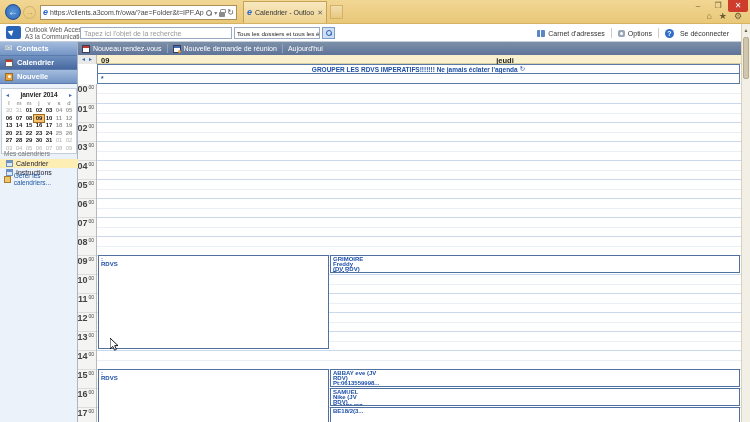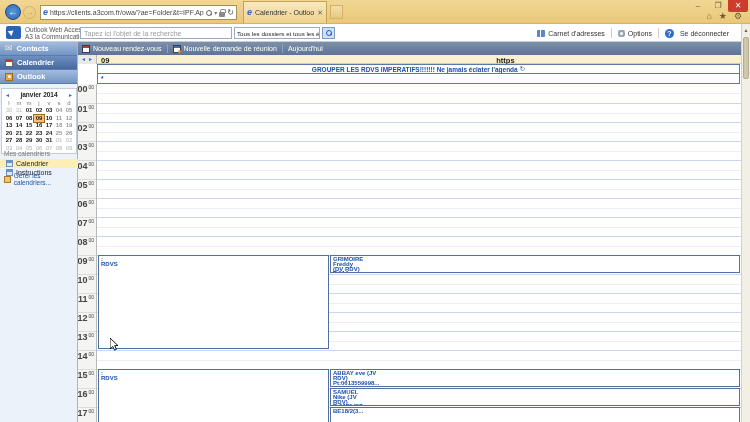--- a/index.html
+++ b/index.html
@@ -232,21 +232,21 @@
     <div class="side-btn">
       <span class="env-icon">✉</span>
       <span class="lbl">Contacts</span>
     </div>
     <div class="side-btn selected">
       <span class="cal-icon"></span>
       <span class="lbl">Calendrier</span>
     </div>
     <div class="side-btn">
       <span class="ppl-icon"></span>
-      <span class="lbl">Outlook</span>
+      <span class="lbl">Nouvelle</span>
     </div>
 
     <div id="minical">
       <div id="mc-titlebar">
         <span class="mc-arrow">◄</span>
         <span id="mc-title">janvier 2014</span>
         <span class="mc-arrow">►</span>
       </div>
       <div class="mc-grid" id="mc-headers">
           <div class="mc-h">l</div>
@@ -339,21 +339,21 @@
       </div>
     </div>
 
     <div id="subheader">
       <div id="gutter-nav">
         <span class="gn-arrow">◄</span>
         <span class="gn-arrow">►</span>
       </div>
       <div id="date-row">
         <span id="date-label">09</span>
-        <span id="day-label">https</span>
+        <span id="day-label">jeudi</span>
       </div>
     </div>
 
     <div id="allday-zone">
         <div class="allday center">
           <span class="ad-text">GROUPER LES RDVS IMPERATIFS!!!!!!! Ne jamais éclater l'agenda</span>
           <span class="ad-rec">↻</span>
         </div>
         <div class="allday left">
           <span class="ad-text">*</span>

